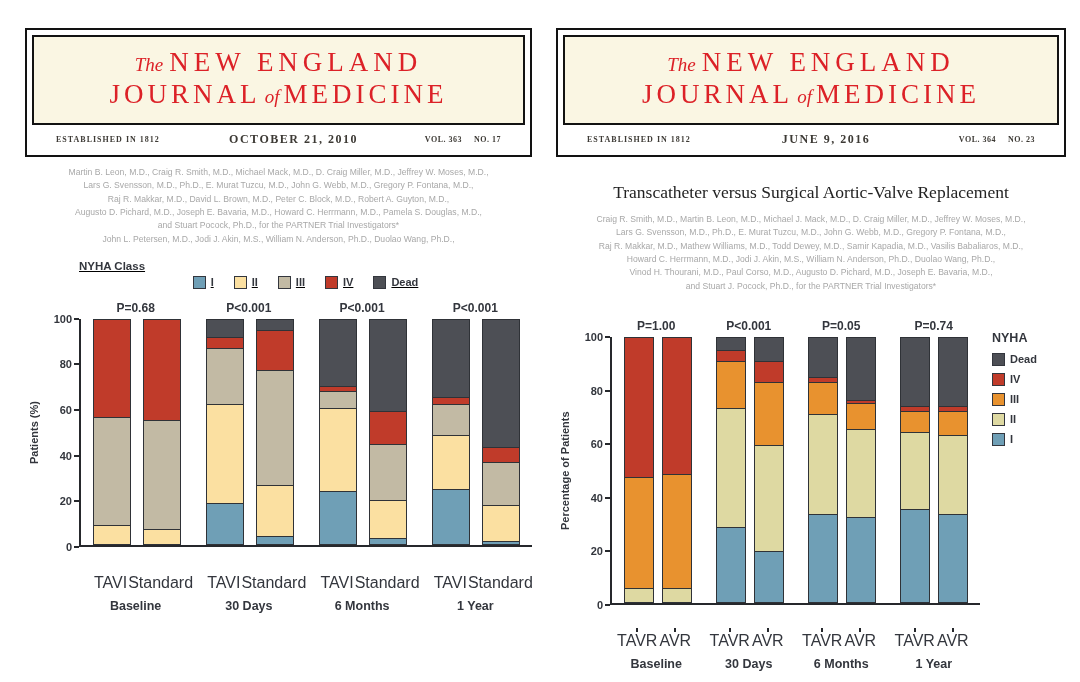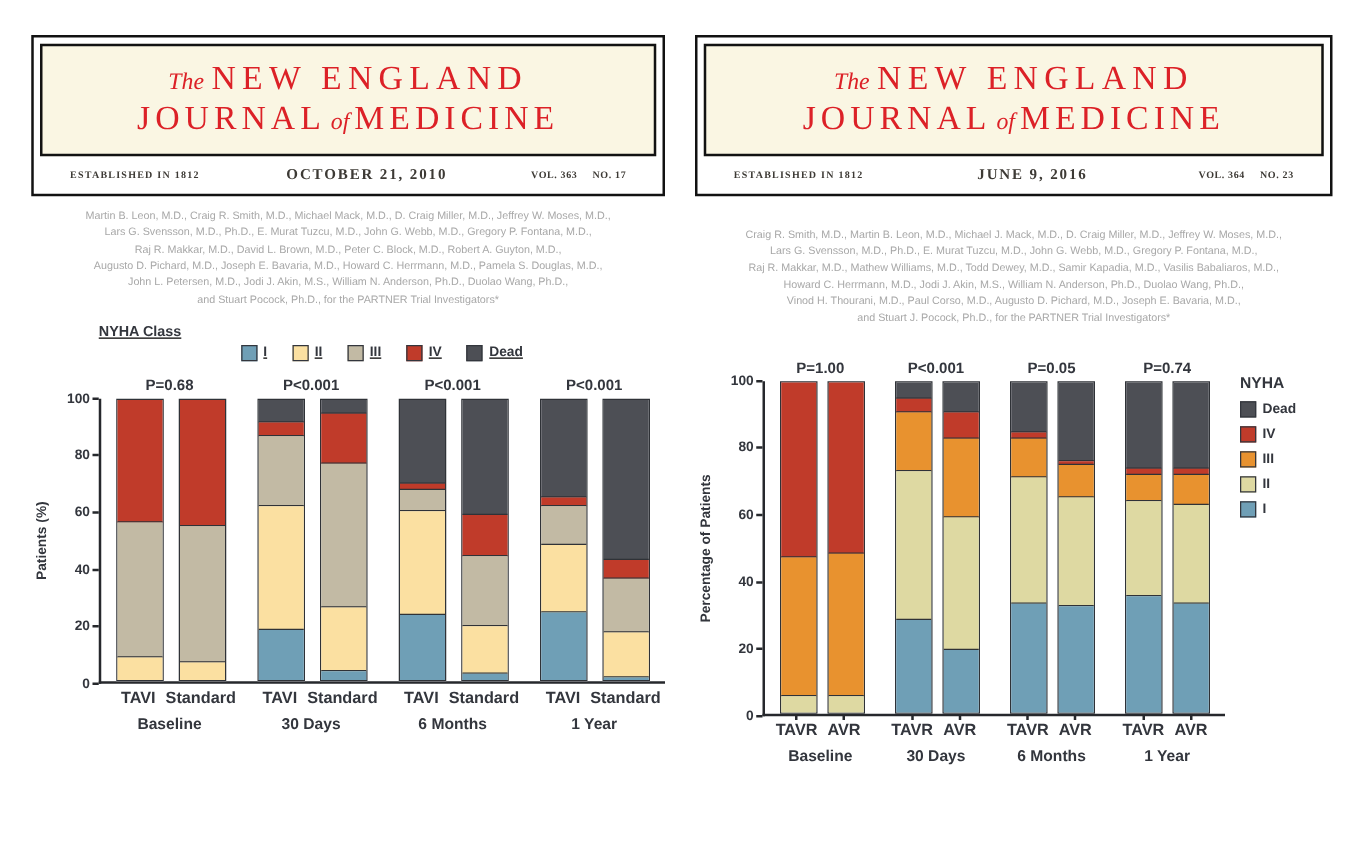--- a/index.html
+++ b/index.html
@@ -63,22 +63,22 @@
   .group { flex:1; display:flex; justify-content:center; align-items:flex-end; gap:var(--bargap); }
   .bar { width:var(--barw); height:100%; display:flex; flex-direction:column-reverse;
          border:1px solid #2f3237; background:#fff; }
   .seg { width:100%; }
   .seg:not(:first-child) { border-bottom:1px solid #2f3237; }
 
   .xcats { grid-column:3; grid-row:3; display:flex; }
   .xcat { flex:1; display:flex; flex-direction:column; align-items:center; }
   .bar-labels { display:flex; justify-content:center; gap:var(--bargap); margin-top:3px; }
   .bar-label { width:var(--barw); display:flex; justify-content:center;
-               font-size:13px; font-weight:bold; color:#33363d; white-space:nowrap;
-               position:relative; }
+               font-size:16px; font-weight:normal; color:#33363d; white-space:nowrap;
+               position:relative;margin-top:24px; }
   .ticks-under .bar-label::before { content:""; position:absolute; top:-4px; width:2px; height:4px;
                background:#26282c; }
   .cat-label { margin-top:7px; font-size:12.5px; font-weight:bold; color:#33363d; }
 
   .legend-side { grid-column:4; grid-row:1 / span 3; padding-top:16px; padding-left:12px; }
   .legend-side-title { font-size:12.5px; font-weight:bold; color:#33363d; margin-bottom:8px; }
   .legend-side .legend-item { margin-bottom:7px; }
 
   .chart-l { --ploth:228px; --barw:38px; --bargap:12px; }
   .chart-r { --ploth:268px; --barw:30px; --bargap:8px; }
@@ -101,22 +101,22 @@
           <span>NO. 17</span>
         </span>
     </div>
   </div>
 
   <div class="authors">
       <div>Martin B. Leon, M.D., Craig R. Smith, M.D., Michael Mack, M.D., D. Craig Miller, M.D., Jeffrey W. Moses, M.D.,</div>
       <div>Lars G. Svensson, M.D., Ph.D., E. Murat Tuzcu, M.D., John G. Webb, M.D., Gregory P. Fontana, M.D.,</div>
       <div>Raj R. Makkar, M.D., David L. Brown, M.D., Peter C. Block, M.D., Robert A. Guyton, M.D.,</div>
       <div>Augusto D. Pichard, M.D., Joseph E. Bavaria, M.D., Howard C. Herrmann, M.D., Pamela S. Douglas, M.D.,</div>
+      <div>and Stuart Pocock, Ph.D., for the PARTNER Trial Investigators*</div>
       <div>John L. Petersen, M.D., Jodi J. Akin, M.S., William N. Anderson, Ph.D., Duolao Wang, Ph.D.,</div>
-      <div>and Stuart Pocock, Ph.D., for the PARTNER Trial Investigators*</div>
     </div>
 
   <div class="chart chart-l" id="chart-left">
     <div class="legend-top">
       <div class="legend-top-title">NYHA Class</div>
       <div class="legend-top-items">
           <div class="legend-item">
             <div class="swatch" style="background: rgb(111, 159, 182);"></div>
             <span>I</span>
           </div>
@@ -278,20 +278,21 @@
       <span class="mast-est">ESTABLISHED IN 1812</span>
       <span class="mast-date">JUNE 9, 2016</span>
       <span class="mast-volno">
           <span>VOL. 364</span>
           <span>NO. 23</span>
         </span>
     </div>
   </div>
 
   <div class="art-title">
+    <div>Transcatheter versus Surgical Aortic-Valve Replacement</div>
   </div>
   <div class="authors">
       <div>Craig R. Smith, M.D., Martin B. Leon, M.D., Michael J. Mack, M.D., D. Craig Miller, M.D., Jeffrey W. Moses, M.D.,</div>
       <div>Lars G. Svensson, M.D., Ph.D., E. Murat Tuzcu, M.D., John G. Webb, M.D., Gregory P. Fontana, M.D.,</div>
       <div>Raj R. Makkar, M.D., Mathew Williams, M.D., Todd Dewey, M.D., Samir Kapadia, M.D., Vasilis Babaliaros, M.D.,</div>
       <div>Howard C. Herrmann, M.D., Jodi J. Akin, M.S., William N. Anderson, Ph.D., Duolao Wang, Ph.D.,</div>
       <div>Vinod H. Thourani, M.D., Paul Corso, M.D., Augusto D. Pichard, M.D., Joseph E. Bavaria, M.D.,</div>
       <div>and Stuart J. Pocock, Ph.D., for the PARTNER Trial Investigators*</div>
     </div>
 

